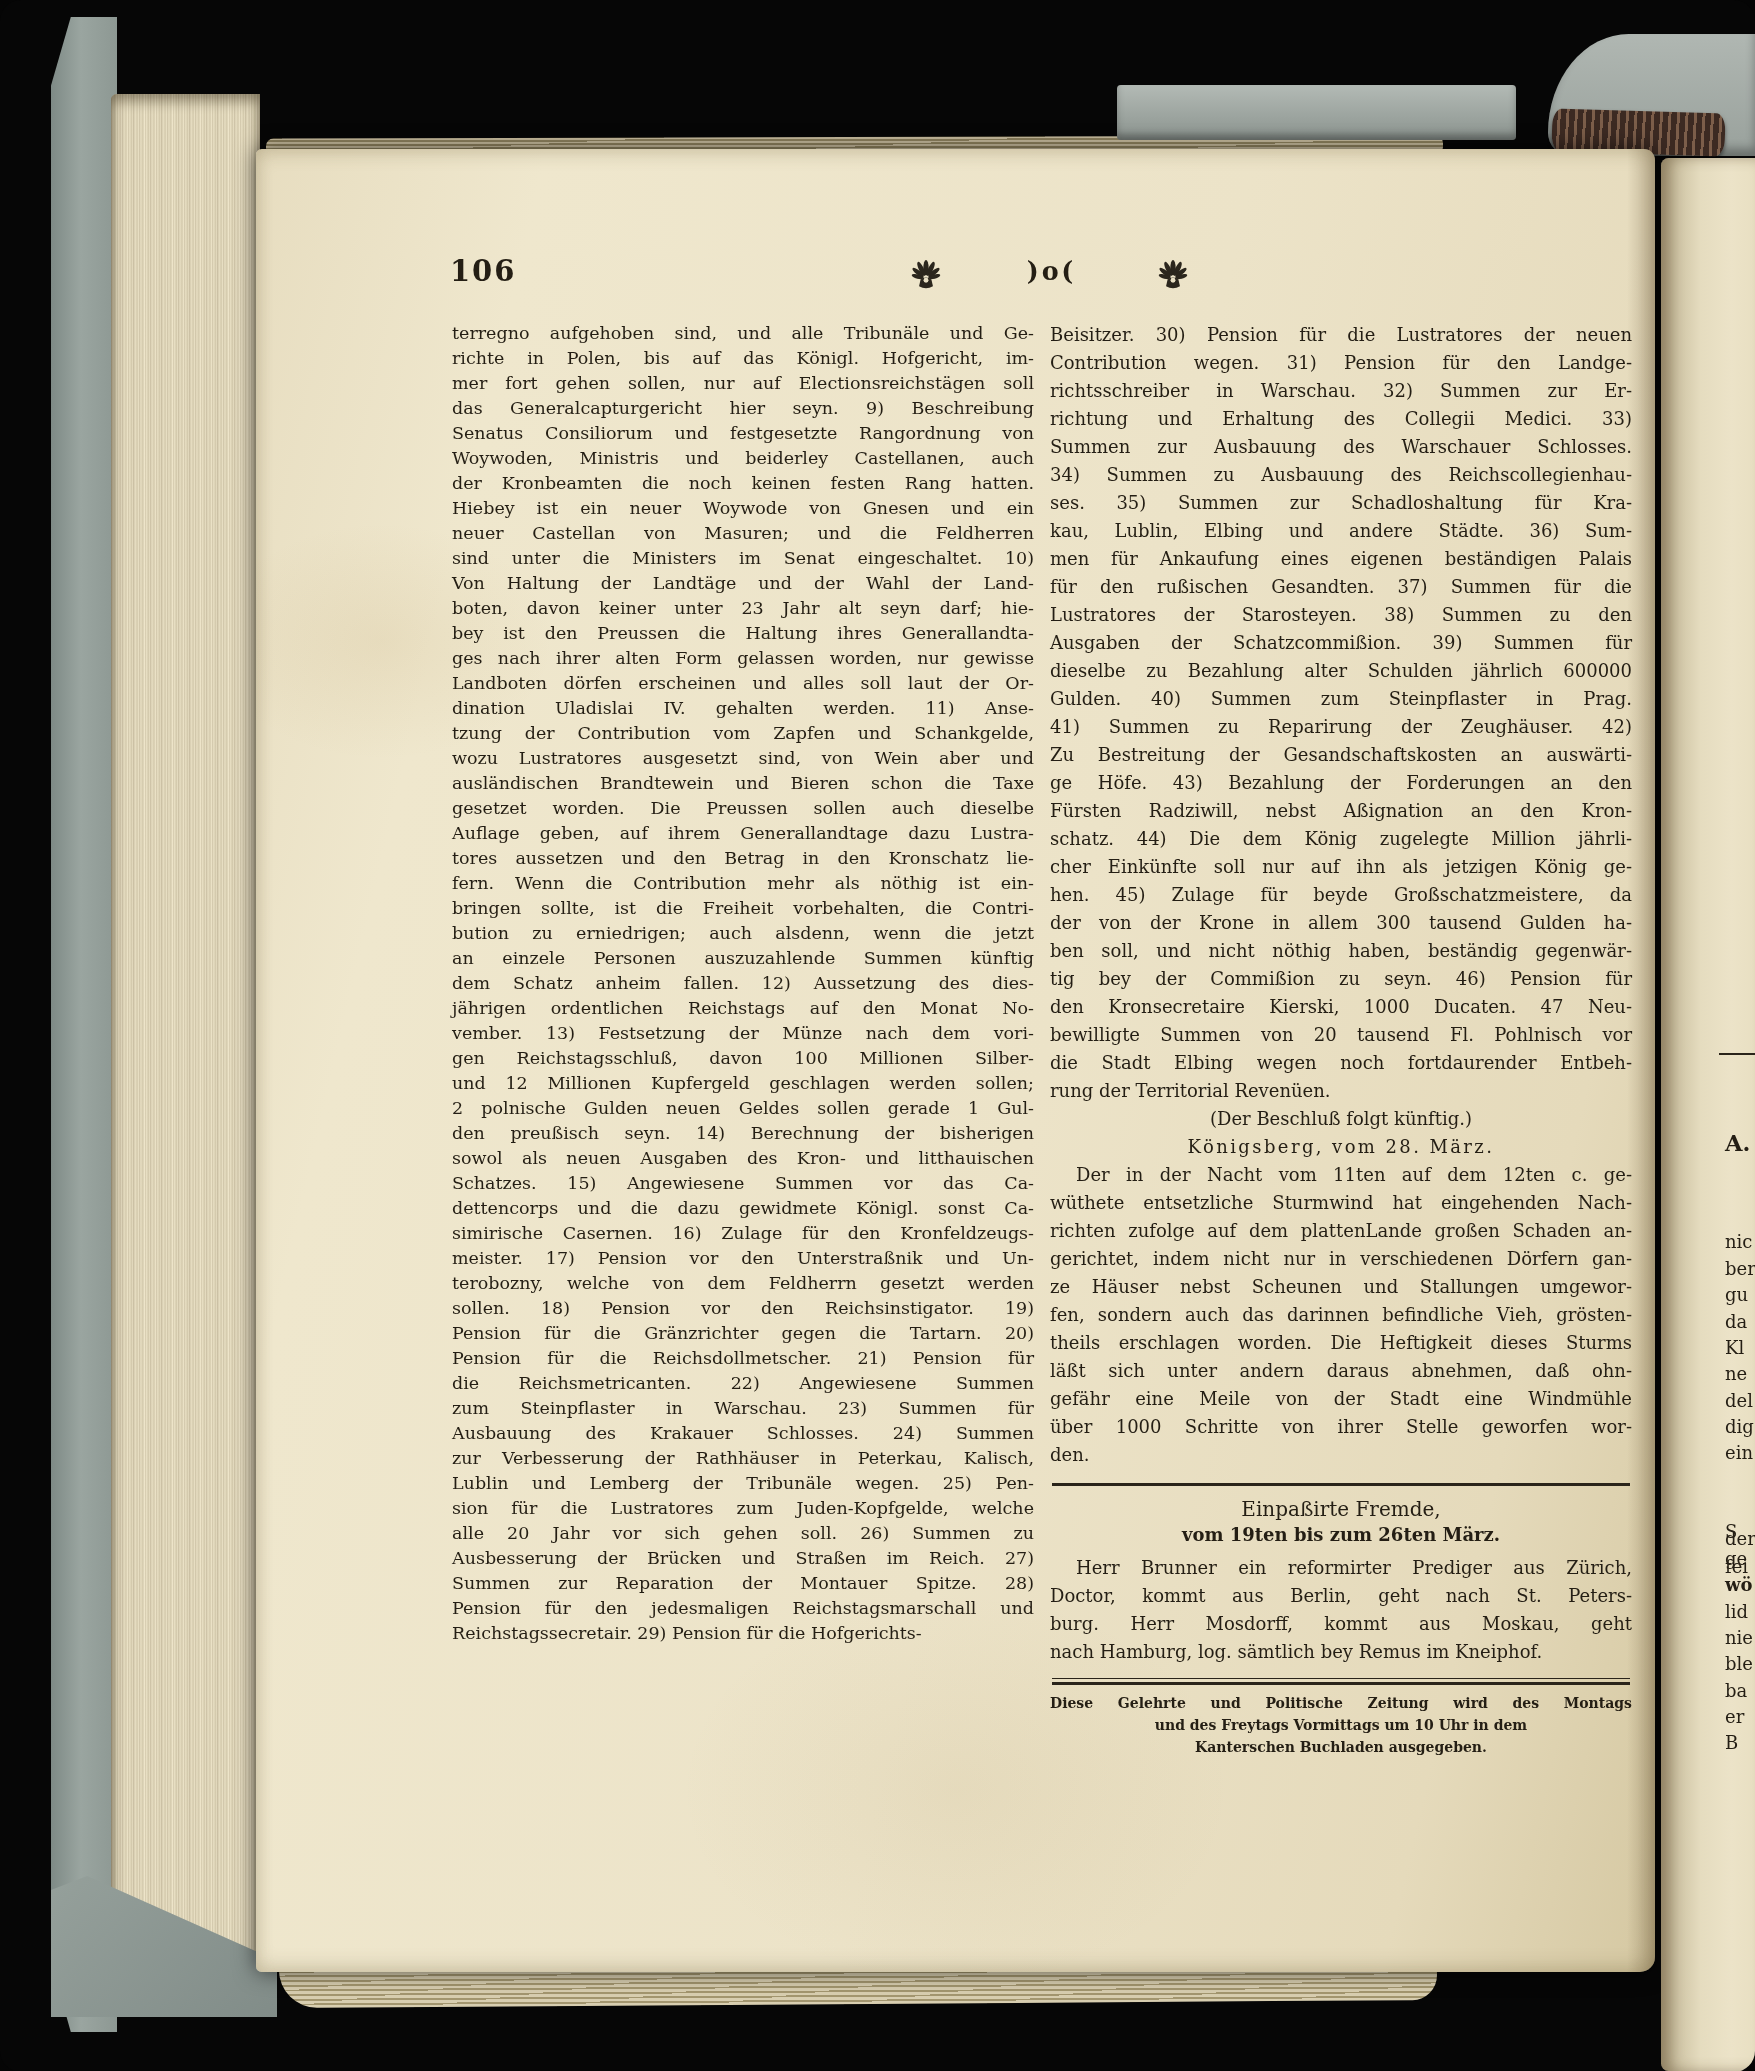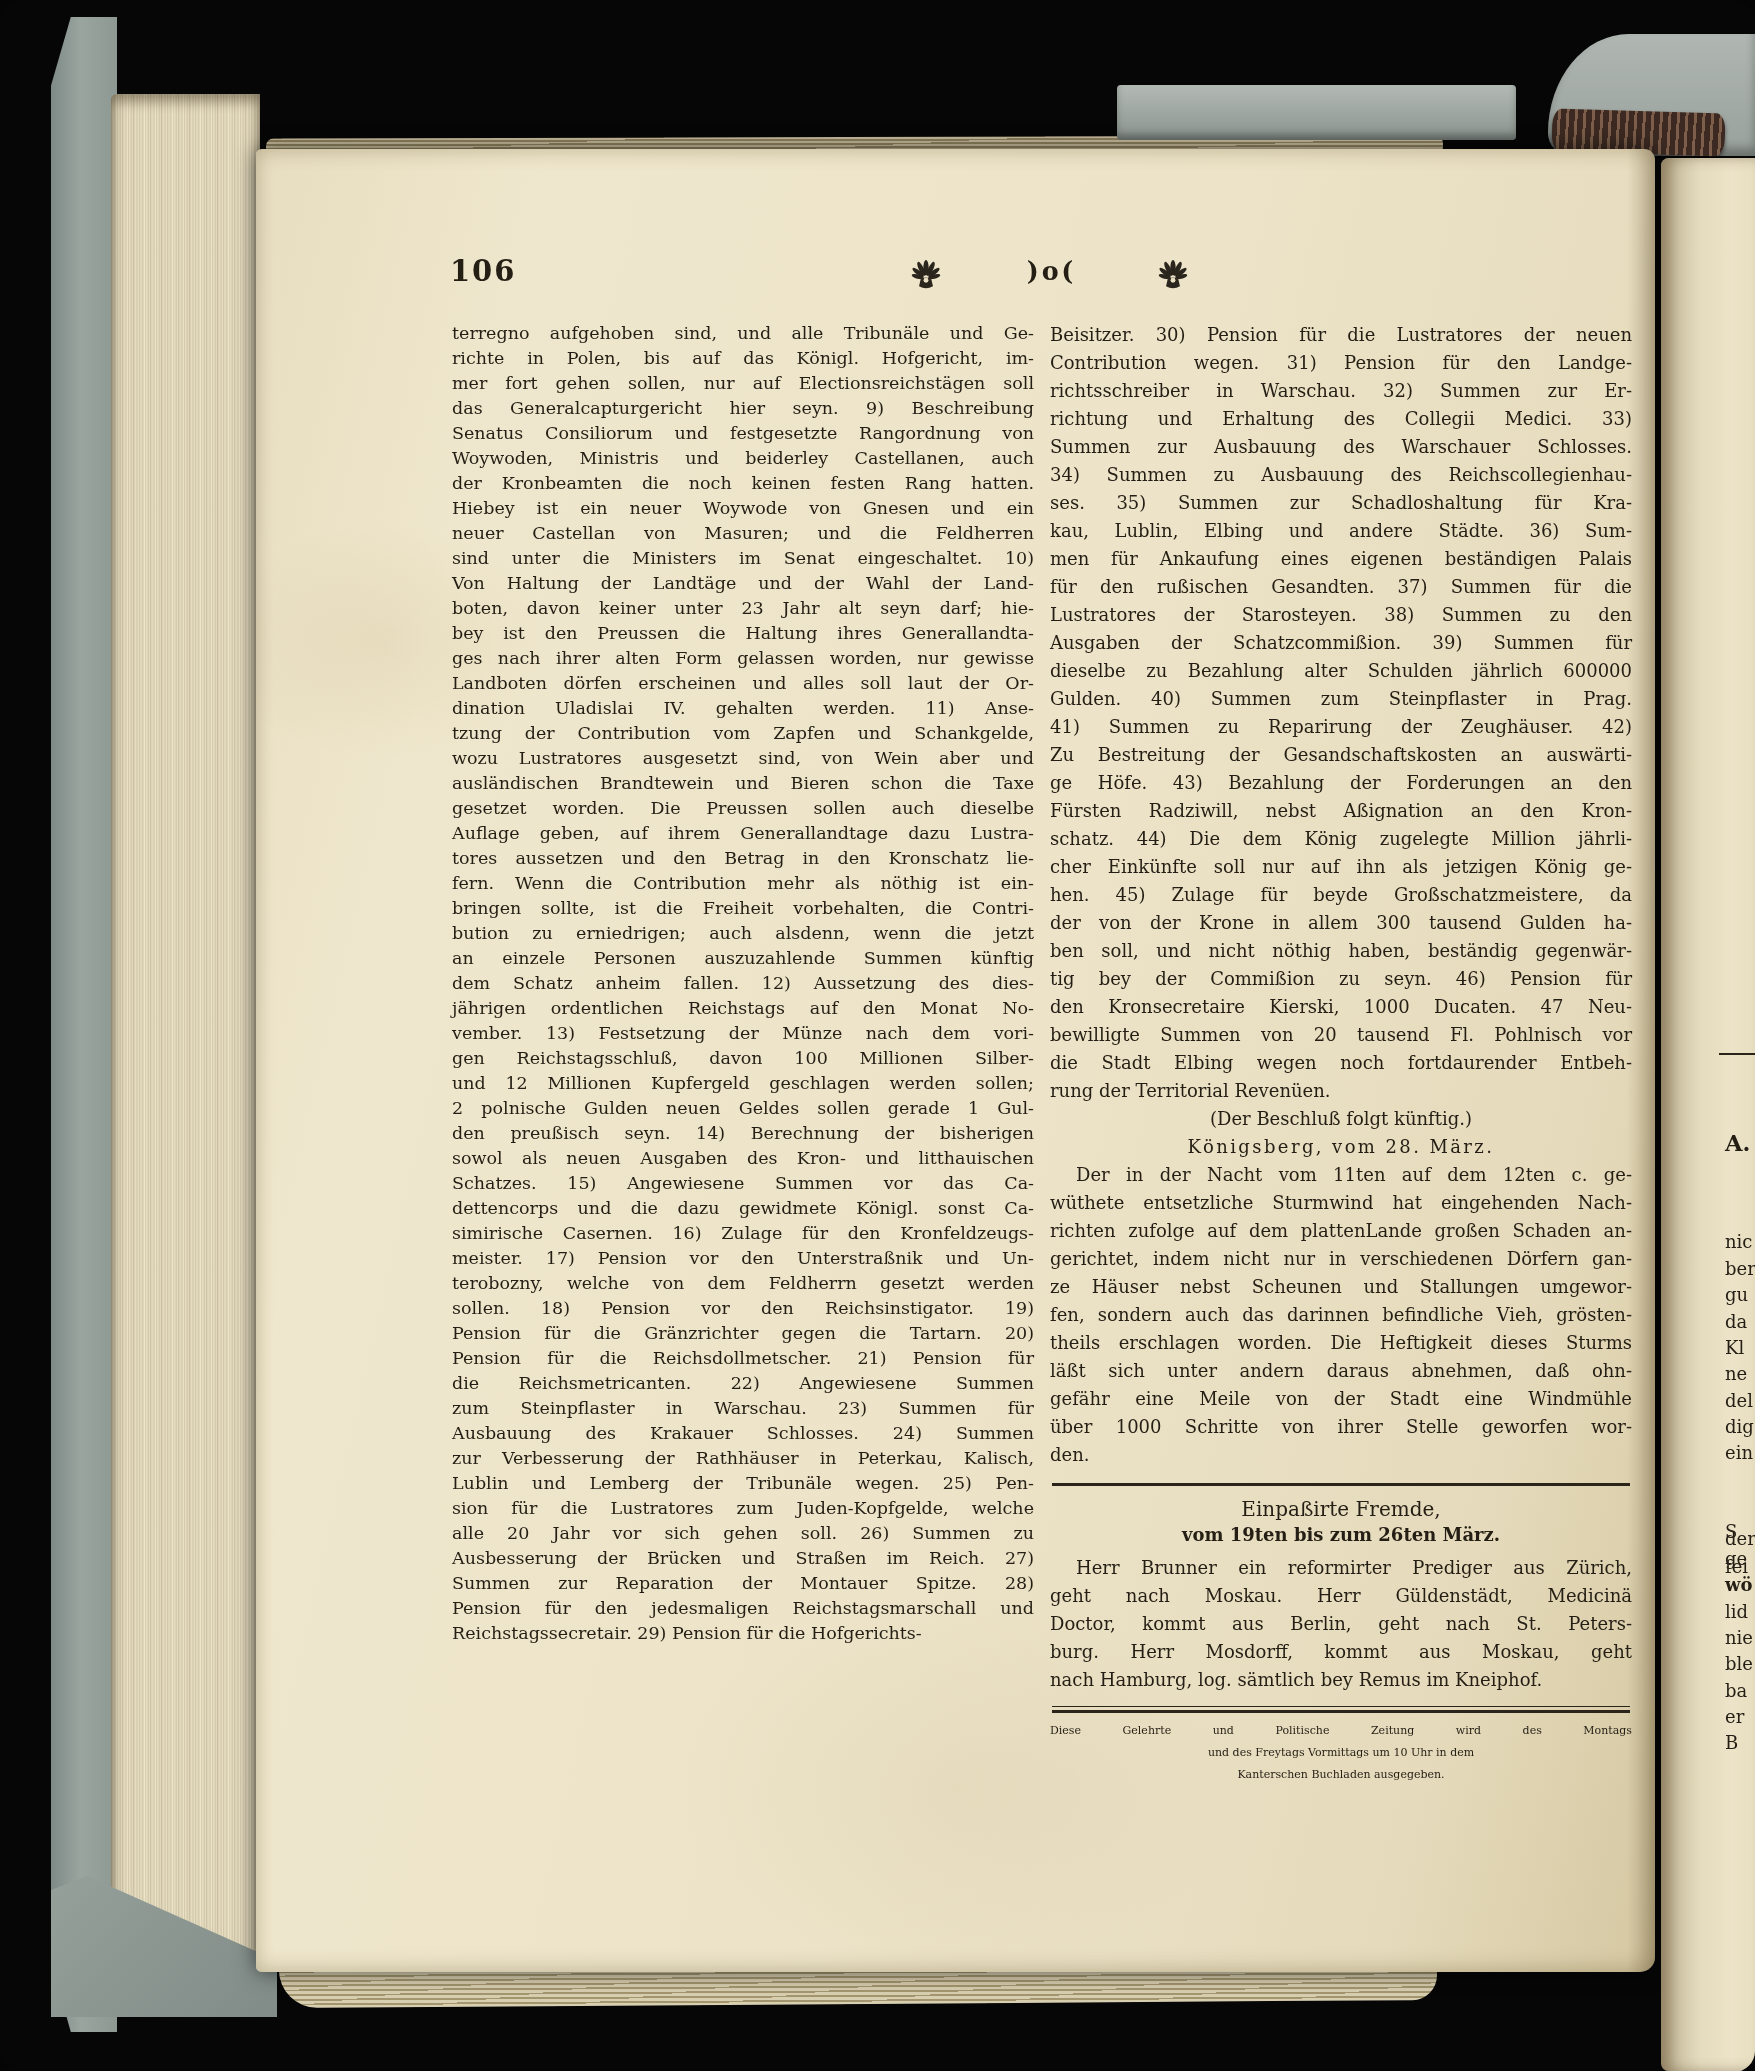--- a/index.html
+++ b/index.html
@@ -64,21 +64,21 @@
   .col-right{left:794px;line-height:28px;font-size:18px;}
 
   .tl{text-align:justify;text-align-last:justify;}
   .block>.tl:last-child,.col-left>.tl:last-child{text-align-last:left;}
   .tc{text-align:center;text-align-last:center;}
   .ind{text-indent:26px;}
   .center{text-align:center;}
   .dateline{text-align:center;letter-spacing:2.4px;}
   .heading{text-align:center;font-weight:normal;font-size:20px;margin-top:11.3px;line-height:25.4px;}
   .heading2{text-align:center;font-weight:bold;font-size:18px;line-height:24.5px;margin-bottom:6.6px;}
-  .footer{font-weight:normal;font-size:11px;line-height:22px;margin-top:7.5px;}
+  .footer{font-weight:bold;font-size:14px;line-height:22px;margin-top:7.5px;}
   .rule{height:0;border-top:3.3px solid #2a241a;margin:14px 1.9px 9.4px;}
   .rule2{height:2.8px;border-top:1.4px solid #2a241a;border-bottom:3.3px solid #2a241a;margin:12.2px 1.9px 4.7px;}
 </style>
 </head>
 <body>
 
 <div id="stage">
 
   <div class="cover-left"></div>
   <div class="page-stack"></div>
@@ -223,21 +223,20 @@
           <div class="tl">läßt sich unter andern daraus abnehmen, daß ohn-</div>
           <div class="tl">gefähr eine Meile von der Stadt eine Windmühle</div>
           <div class="tl">über 1000 Schritte von ihrer Stelle geworfen wor-</div>
           <div class="tl">den.</div>
         </div>
         <div class="rule"></div>
         <div class="block heading">Einpaßirte Fremde,</div>
         <div class="block heading2">vom 19ten bis zum 26ten März.</div>
         <div class="block para">
           <div class="tl ind">Herr Brunner ein reformirter Prediger aus Zürich,</div>
-          <div class="tl">geht nach Moskau.  Herr Güldenstädt, Medicinä</div>
           <div class="tl">Doctor, kommt aus Berlin, geht nach St. Peters-</div>
           <div class="tl">burg.  Herr Mosdorff, kommt aus Moskau, geht</div>
           <div class="tl">nach Hamburg, log. sämtlich bey Remus im Kneiphof.</div>
         </div>
         <div class="rule2"></div>
         <div class="block footer">
           <div class="tl">Diese Gelehrte und Politische Zeitung wird des Montags</div>
           <div class="tc">und des Freytags Vormittags um 10 Uhr in dem</div>
           <div class="tc">Kanterschen Buchladen ausgegeben.</div>
         </div>

